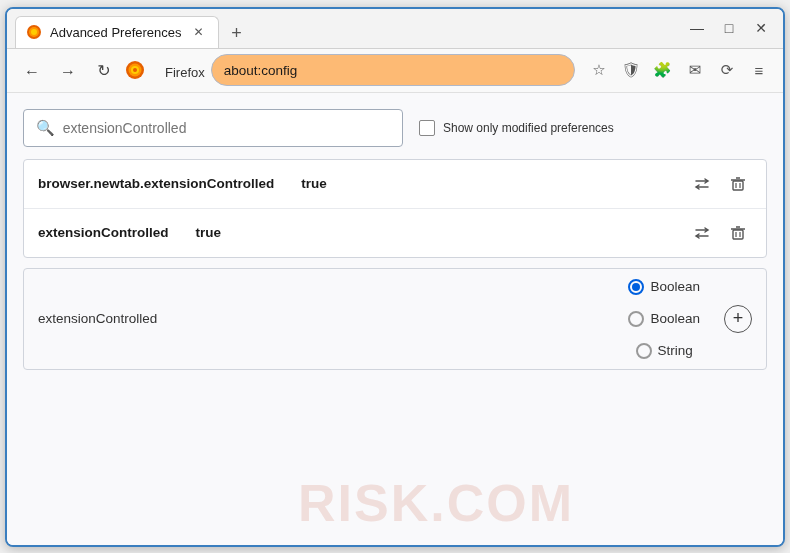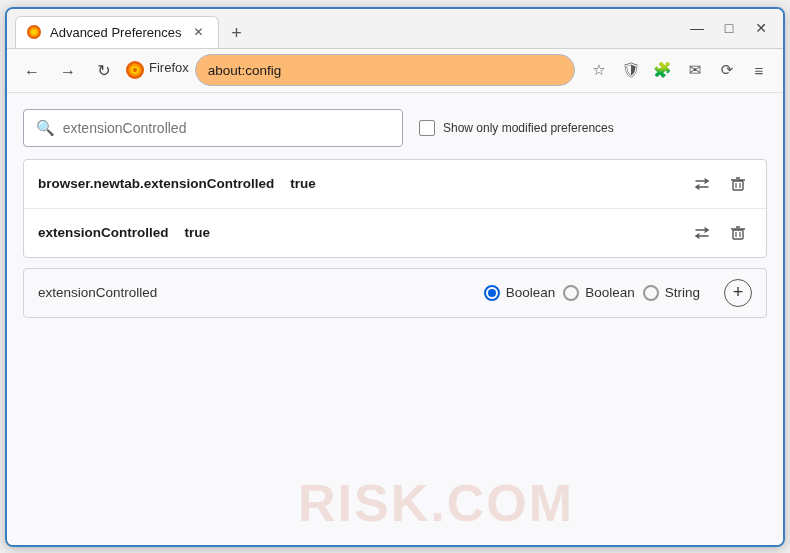--- a/index.html
+++ b/index.html
@@ -260,21 +260,21 @@
       position: relative;
       z-index: 1;
     }
 
     .pref-row {
       display: flex;
       align-items: center;
       padding: 10px 14px;
       border-bottom: 1px solid #e8eaee;
       min-height: 46px;
-      gap: 8px;
+      gap: 19px;
     }
 
     .pref-row:last-child { border-bottom: none; }
 
     .pref-name {
       font-size: 13.5px;
       font-weight: 700;
       color: #1a1a1a;
       flex: 0 0 auto;
     }
@@ -324,22 +324,23 @@
 
     .pref-add-name {
       font-size: 13.5px;
       color: #333;
       flex: 0 0 auto;
     }
 
     .radio-group {
       display: flex;
       align-items: center;
-      gap: 8px;
+      gap: 16px;
       margin-left: auto;
+      flex-direction: column;
     }
 
     .radio-item {
       display: flex;
       align-items: center;
       gap: 6px;
       font-size: 13.5px;
       color: #333;
       cursor: pointer;
     }
@@ -413,21 +414,21 @@
       <div class="win-btn">□</div>
       <div class="win-btn close">✕</div>
     </div>
   </div>
 
   <div class="nav-bar">
     <div class="nav-btn">←</div>
     <div class="nav-btn">→</div>
     <div class="nav-btn">↻</div>
 
-    <div style="display:flex;align-items:flex-start;gap:4px;">
+    <div style="display:flex;align-items:flex-end;gap:20px;">
       <svg class="ff-icon" viewBox="0 0 20 20">
         <circle cx="10" cy="10" r="9" fill="#e66000"></circle>
         <circle cx="10" cy="10" r="6.5" fill="#ff9500"></circle>
         <circle cx="10" cy="10" r="4" fill="#ffcc00"></circle>
         <circle cx="10" cy="10" r="2" fill="#e66000"></circle>
       </svg>
       <span class="nav-brand">Firefox</span>
     </div>
 
     <div class="address-bar">

